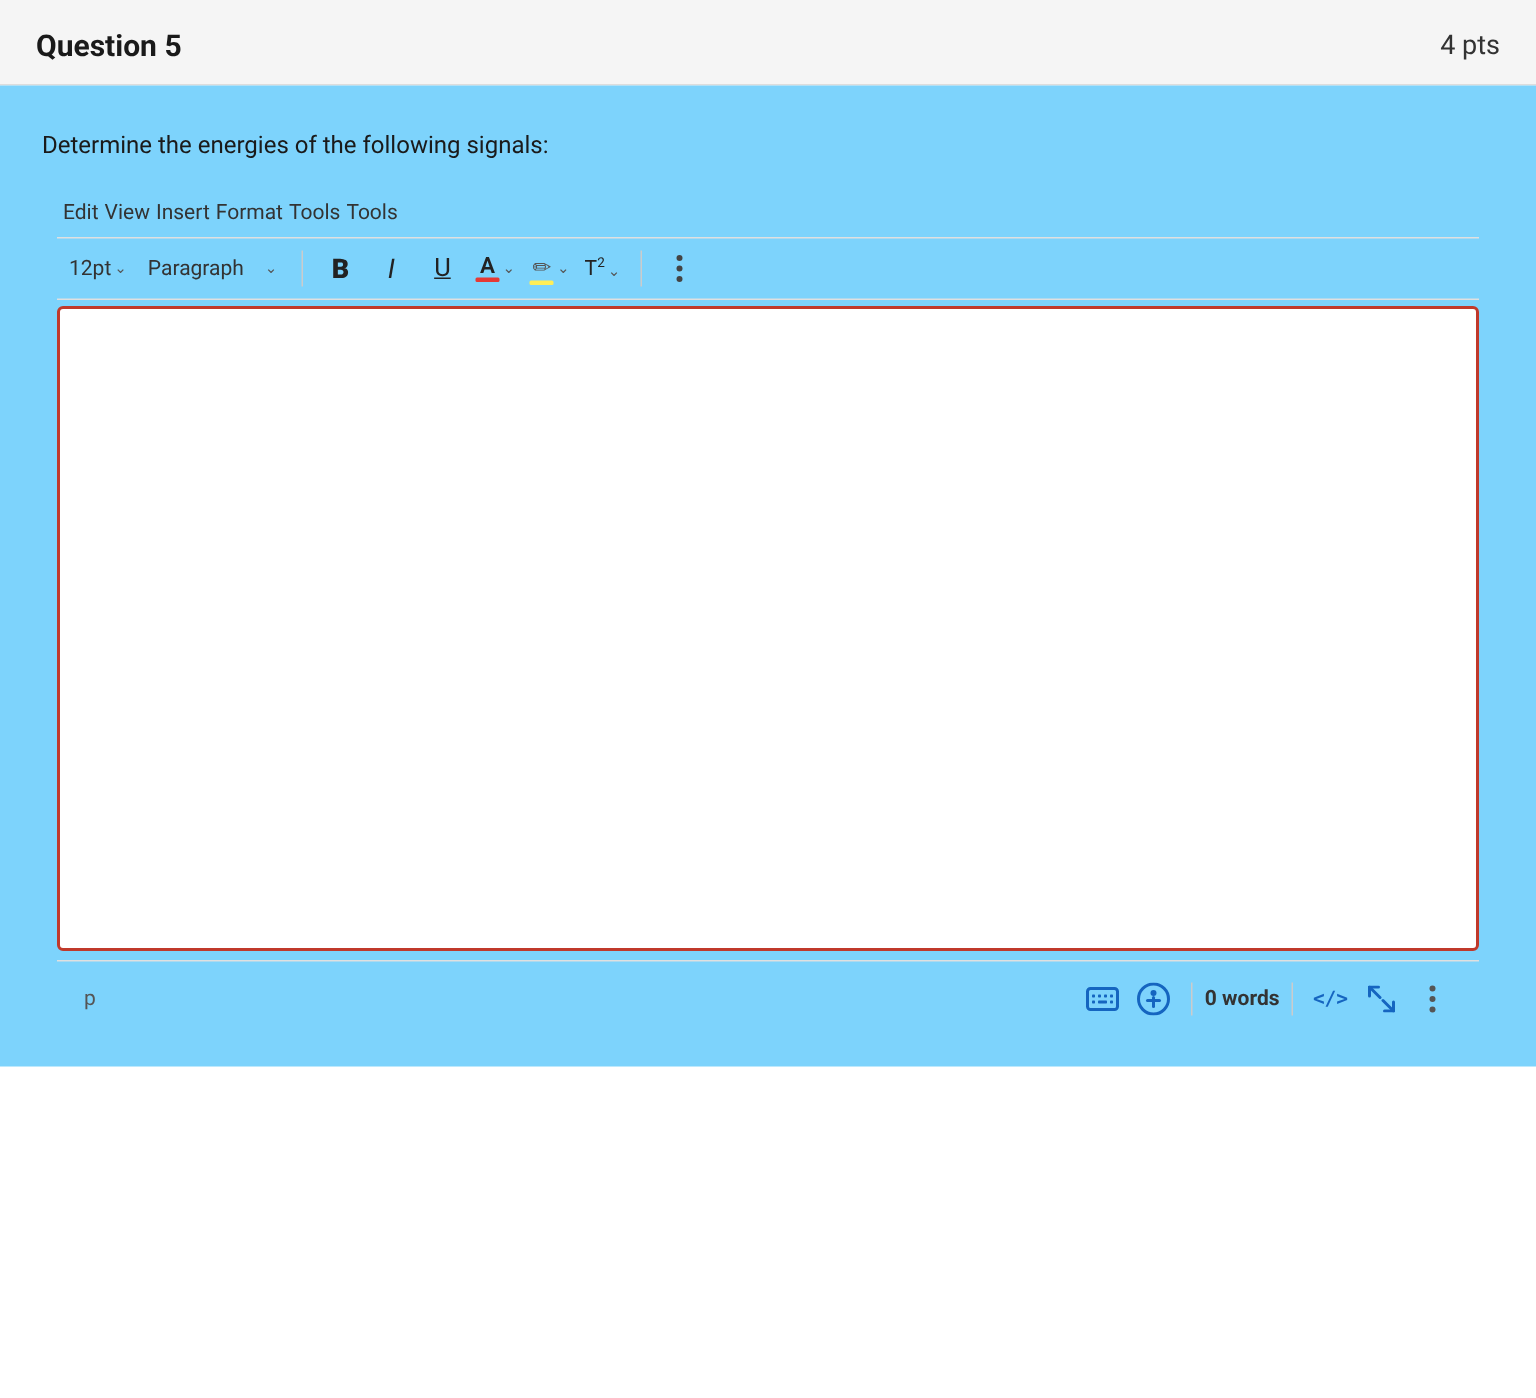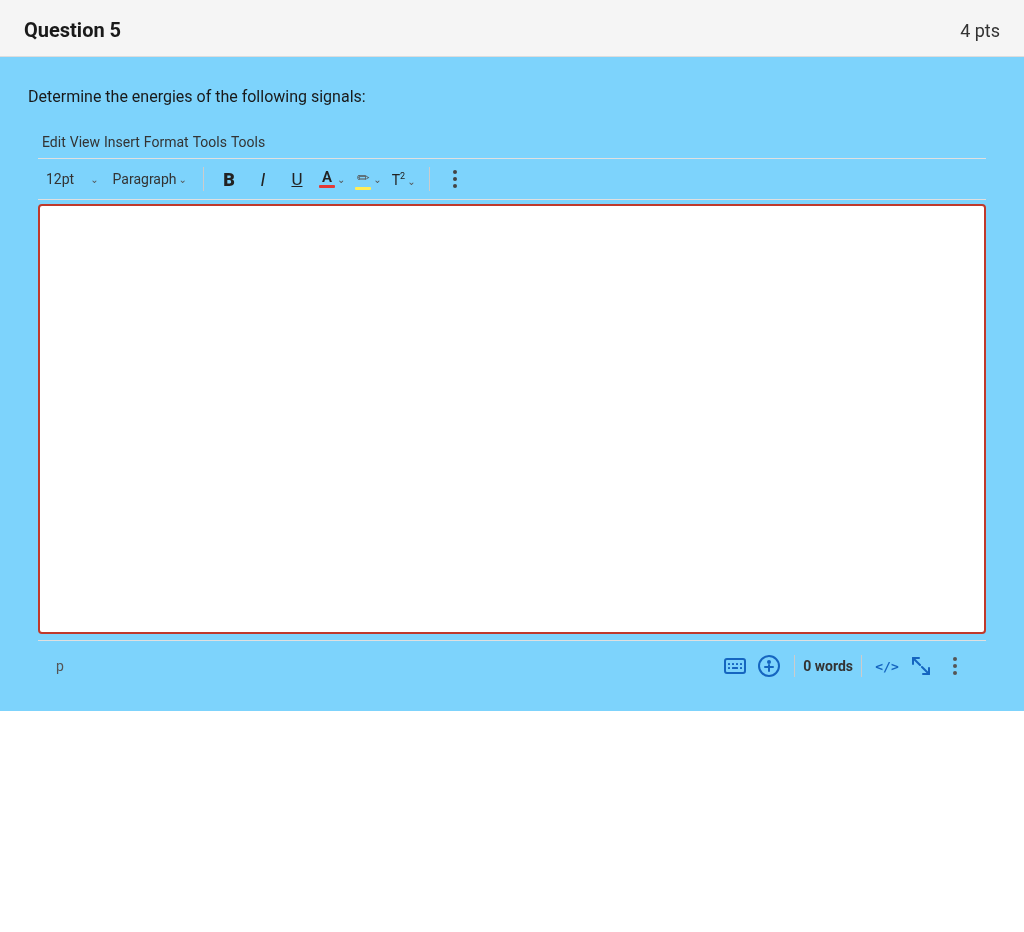--- a/index.html
+++ b/index.html
@@ -94,32 +94,32 @@
     .toolbar-separator {
       width: 1px;
       height: 24px;
       background: #ccc;
       margin: 0 6px;
     }
 
     .font-size-select {
       display: flex;
       align-items: center;
-      gap: 16px;
+      gap: 2px;
       font-size: 14px;
       color: #333;
       cursor: pointer;
       padding: 2px 4px;
       border-radius: 3px;
     }
 
     .paragraph-select {
       display: flex;
       align-items: center;
-      gap: 2px;
+      gap: 14px;
       font-size: 14px;
       color: #333;
       cursor: pointer;
       padding: 2px 6px;
       border-radius: 3px;
     }
 
     .chevron {
       font-size: 10px;
       color: #555;

